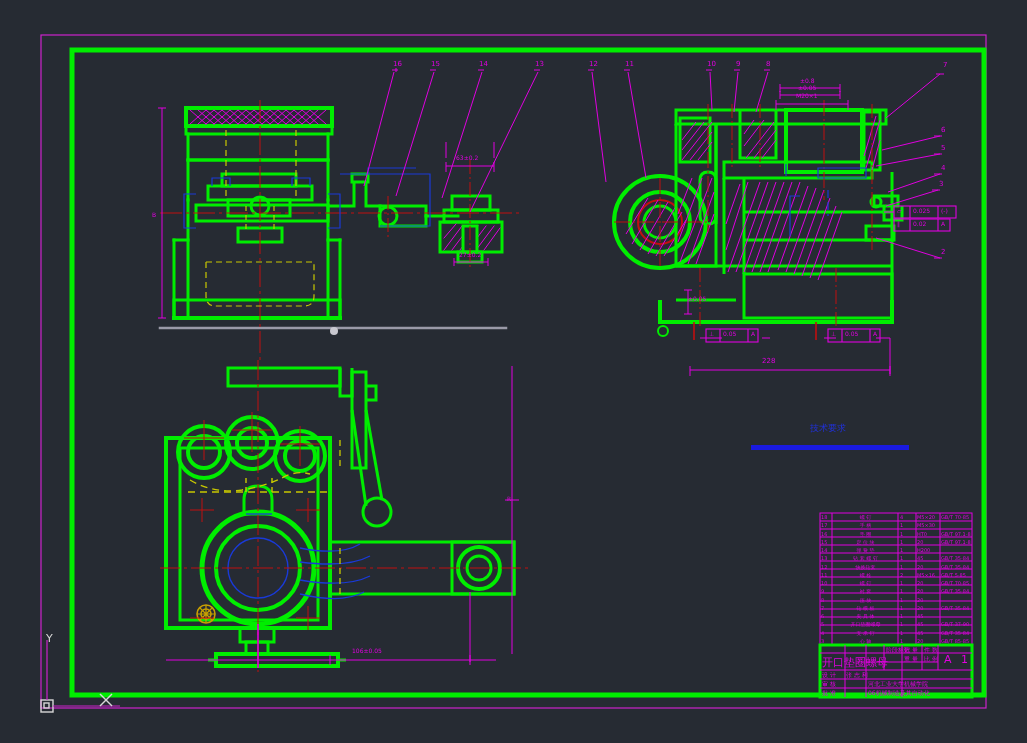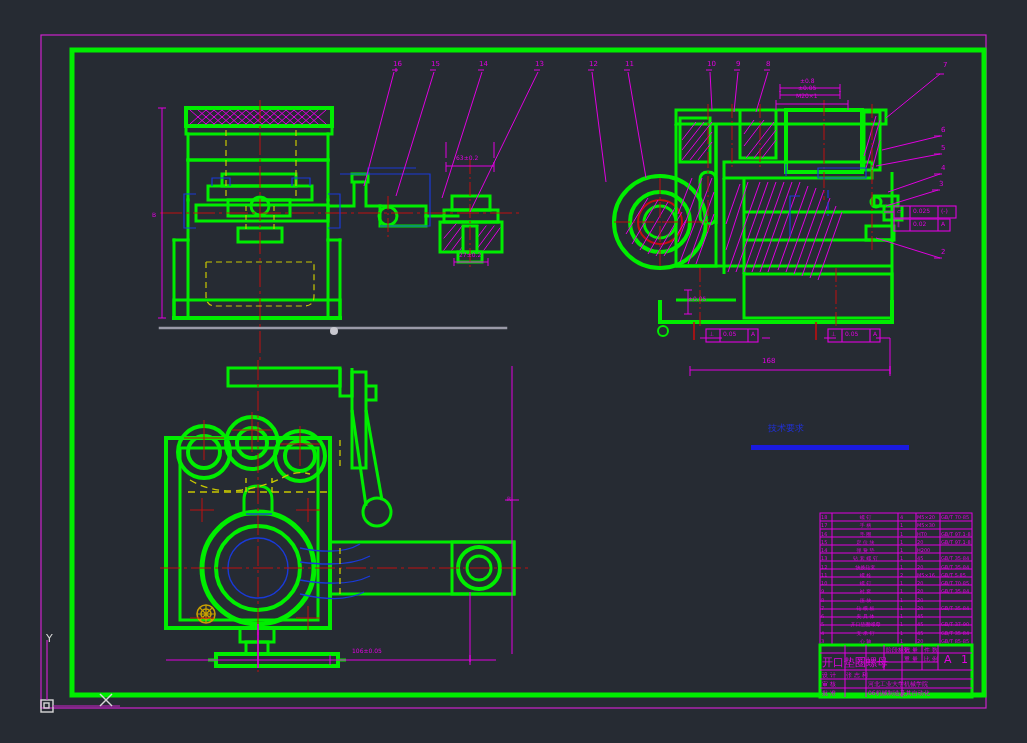--- a/index.html
+++ b/index.html
@@ -454,21 +454,21 @@
 <div class="lbl" style="left:939px;top:181px">3</div>
 <div class="lbl" style="left:941px;top:249px">2</div>
 
 <div class="lbl sm" style="left:456px;top:155px">63±0.2</div>
 <div class="lbl sm" style="left:459px;top:252px">27±0.2</div>
 <div class="lbl sm" style="left:152px;top:212px">B</div>
 
 <div class="lbl sm" style="left:800px;top:78px">±0.8</div>
 <div class="lbl sm" style="left:798px;top:85px">±0.05</div>
 <div class="lbl sm" style="left:796px;top:93px">M20×1</div>
-<div class="lbl" style="left:762px;top:358px">168</div>
+<div class="lbl" style="left:762px;top:358px">228</div>
 <div class="lbl sm" style="left:688px;top:296px">±0.05</div>
 
 <div class="lbl sm" style="left:352px;top:648px">106±0.05</div>
 <div class="lbl sm" style="left:507px;top:496px">R</div>
 
 <div class="lbl sm" style="left:709px;top:331px">⊥</div>
 <div class="lbl sm" style="left:723px;top:331px">0.05</div>
 <div class="lbl sm" style="left:751px;top:331px">A</div>
 
 <div class="lbl sm" style="left:831px;top:331px">⊥</div>
@@ -476,21 +476,21 @@
 <div class="lbl sm" style="left:873px;top:331px">A</div>
 
 <div class="lbl sm" style="left:897px;top:208px">▱</div>
 <div class="lbl sm" style="left:913px;top:208px">0.025</div>
 <div class="lbl sm" style="left:941px;top:208px">(-)</div>
 
 <div class="lbl sm" style="left:897px;top:221px">∥</div>
 <div class="lbl sm" style="left:913px;top:221px">0.02</div>
 <div class="lbl sm" style="left:941px;top:221px">A</div>
 
-<div class="tech" style="left:768px;top:422px">技术要求</div>
+<div class="tech" style="left:810px;top:422px">技术要求</div>
 <div class="techbar" style="left:751px;top:445px;width:158px;height:5px"></div>
 
 <div id="bom-text">
       <div class="tb" style="left: 821px; top: 514px; width: 11px; font-size: 5px; overflow: hidden; text-align: left;">18</div>
       <div class="tb" style="left: 834px; top: 514px; width: 63px; font-size: 5px; overflow: hidden; text-align: center;">螺 钉</div>
       <div class="tb" style="left: 900px; top: 514px; width: 15px; font-size: 5px; overflow: hidden; text-align: left;">4</div>
       <div class="tb" style="left: 917px; top: 514px; width: 22px; font-size: 5px; overflow: hidden; text-align: left;">M5×20</div>
       <div class="tb" style="left: 941px; top: 514px; width: 30px; font-size: 5px; overflow: hidden; text-align: left;">GB/T 70-85</div>
       <div class="tb" style="left: 821px; top: 522.25px; width: 11px; font-size: 5px; overflow: hidden; text-align: left;">17</div>
       <div class="tb" style="left: 834px; top: 522.25px; width: 63px; font-size: 5px; overflow: hidden; text-align: center;">手 柄</div>

